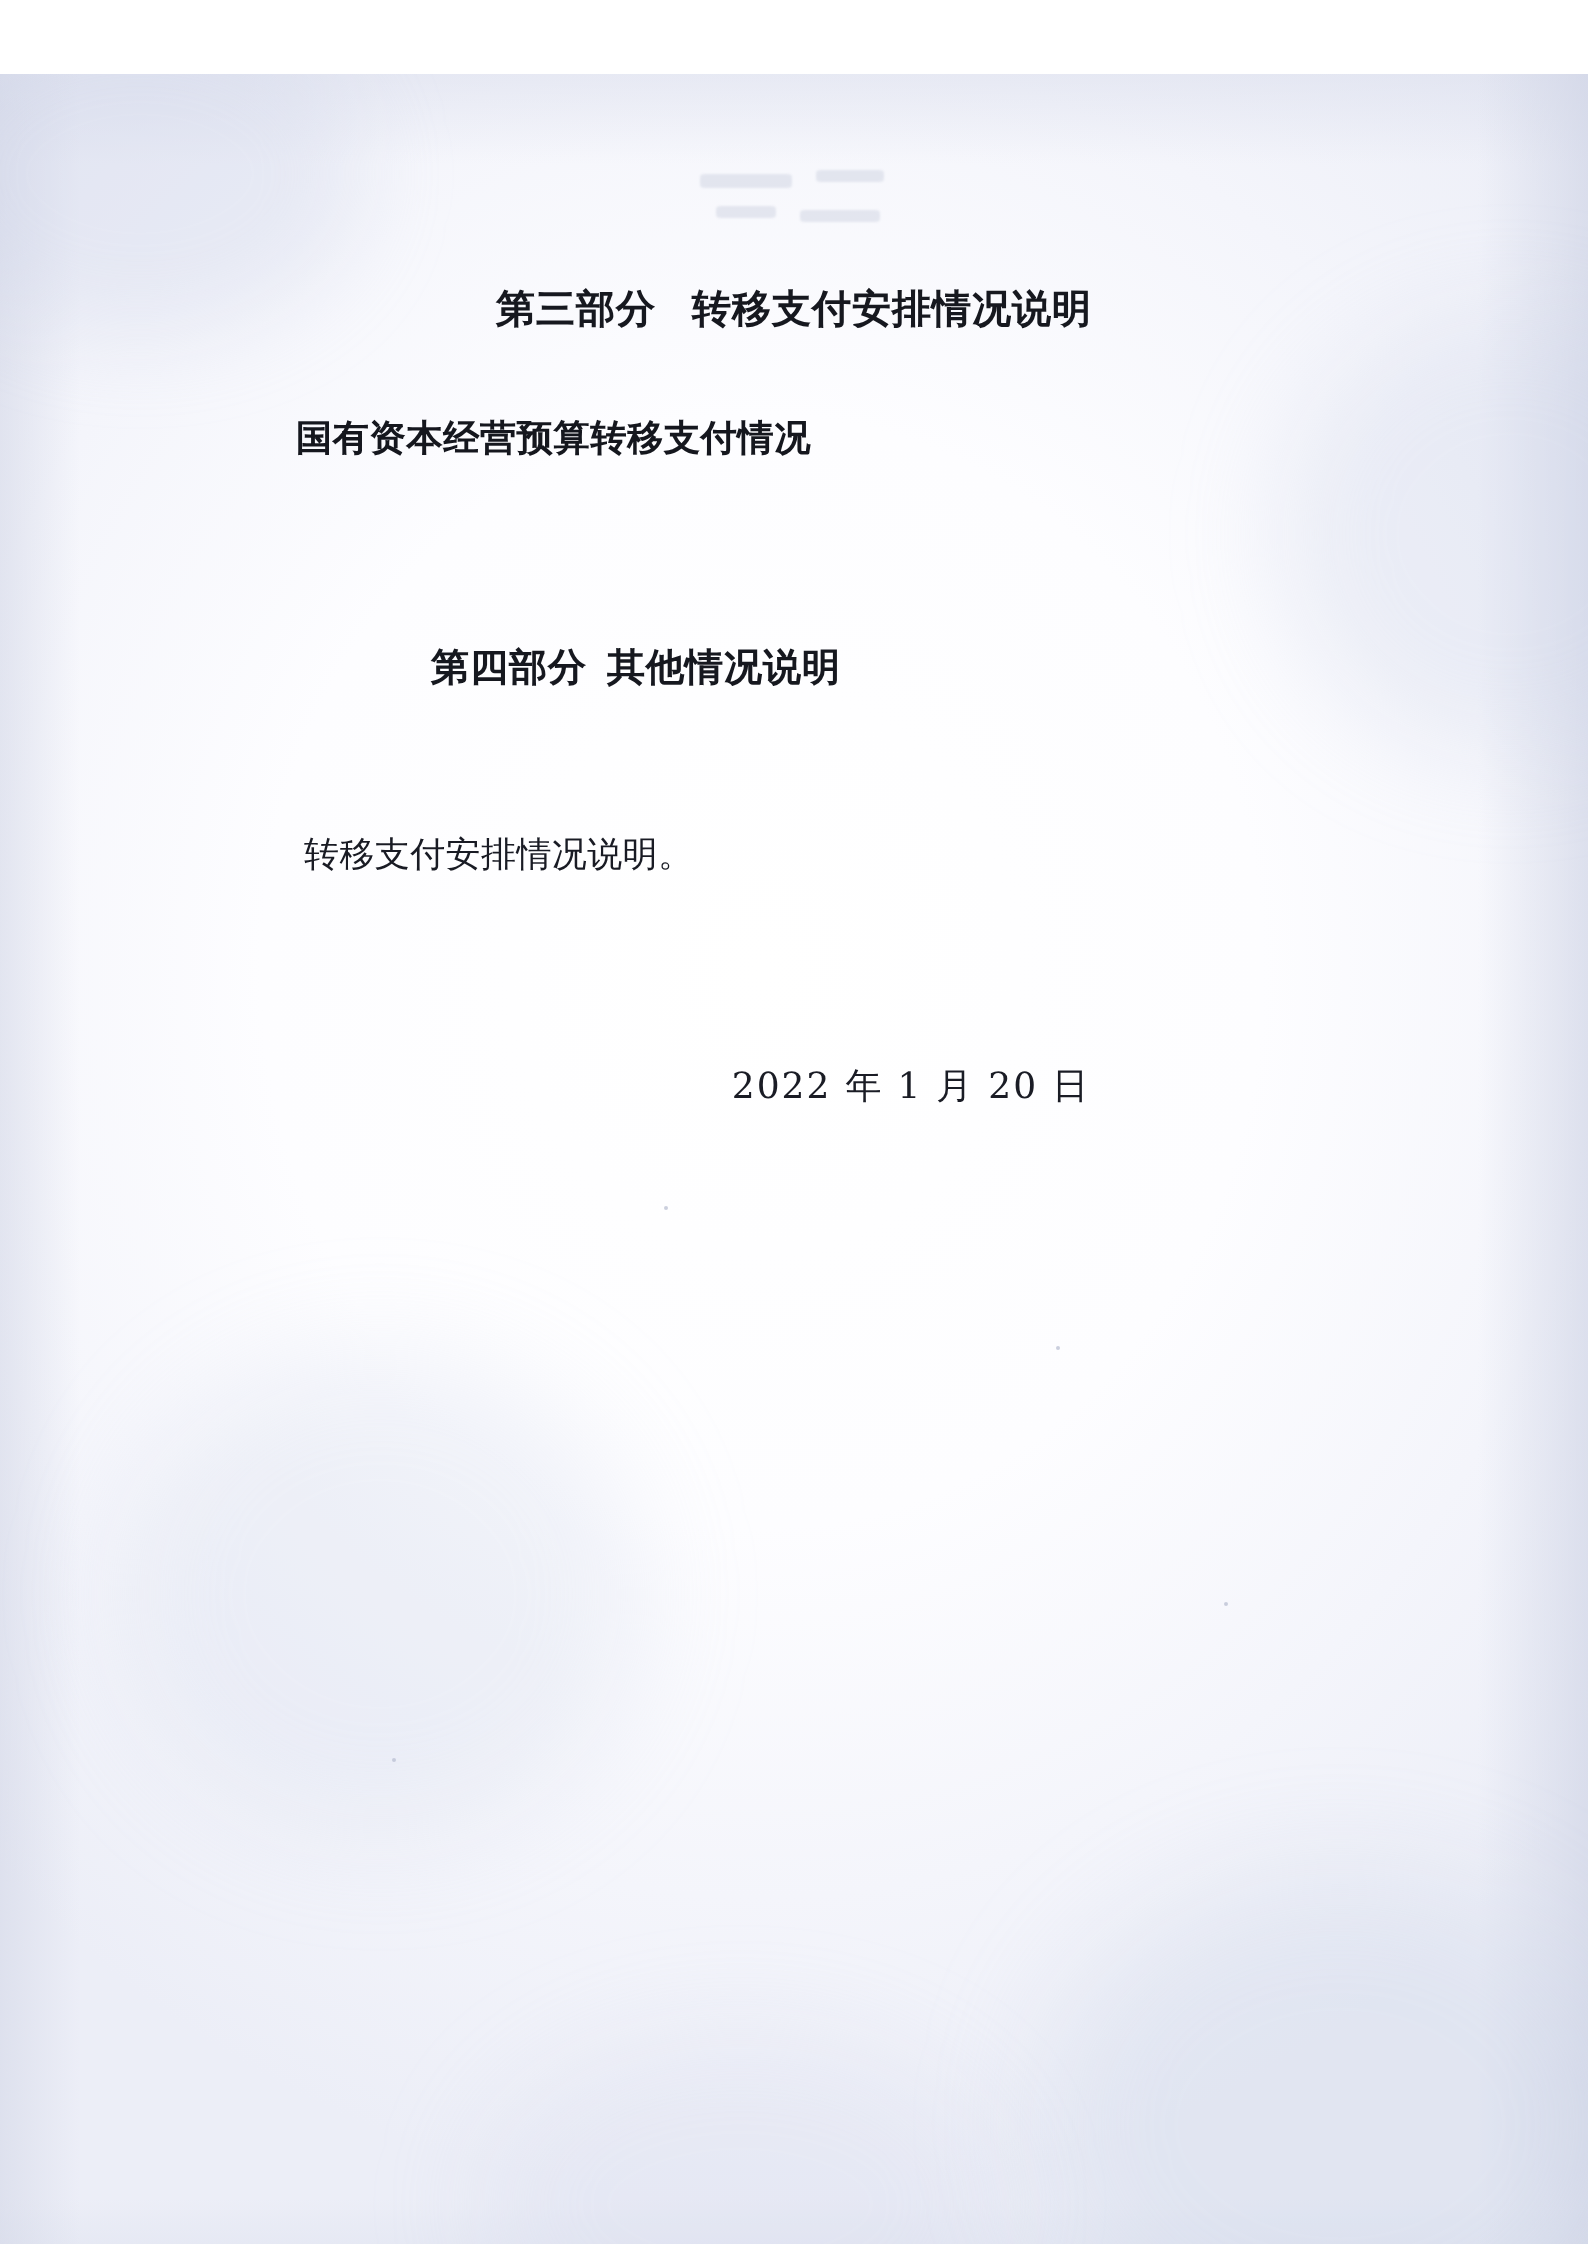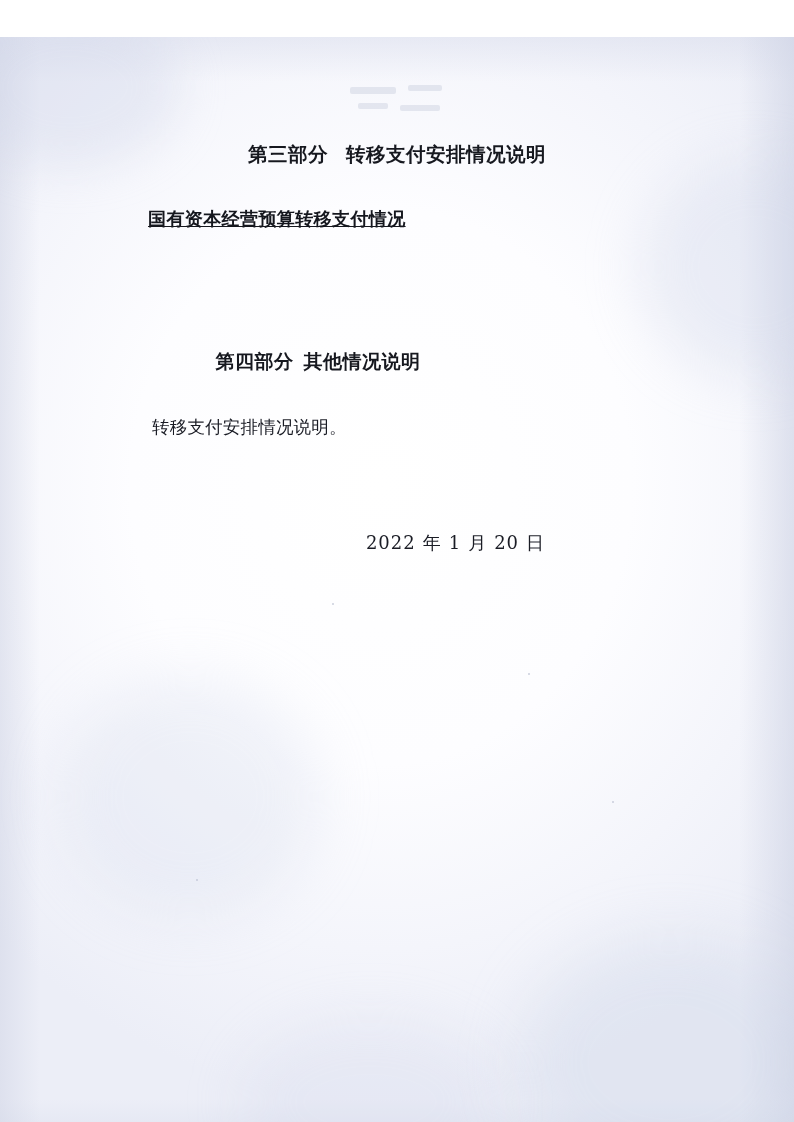--- a/index.html
+++ b/index.html
@@ -74,21 +74,20 @@
   
   .sub-head {
     position: absolute;
     left: 148px;
     top: 170px;
     font-family: "DejaVu Sans", sans-serif;
     font-weight: bold;
     font-size: 18px;
     letter-spacing: 0.4px;
     color: #15171e;
-    text-decoration: underline;
   }
 
   
   .para {
     position: absolute;
     left: 148px;
     top: 212px;
     width: 530px;
     font-family: "DejaVu Serif", serif;
     font-size: 17.5px;
@@ -97,21 +96,21 @@
     letter-spacing: 0.2px;
   }
   .para .l2 {
     display: block;
   }
 
   
   .part4 {
     position: absolute;
     left: 0;
-    top: 312px;
+    top: 284px;
     width: 636px;
     font-family: "DejaVu Sans", sans-serif;
     font-weight: bold;
     font-size: 19px;
     letter-spacing: 0.5px;
     color: #16181f;
     text-align: center;
     box-sizing: border-box;
   }
   .part4 .gap {

